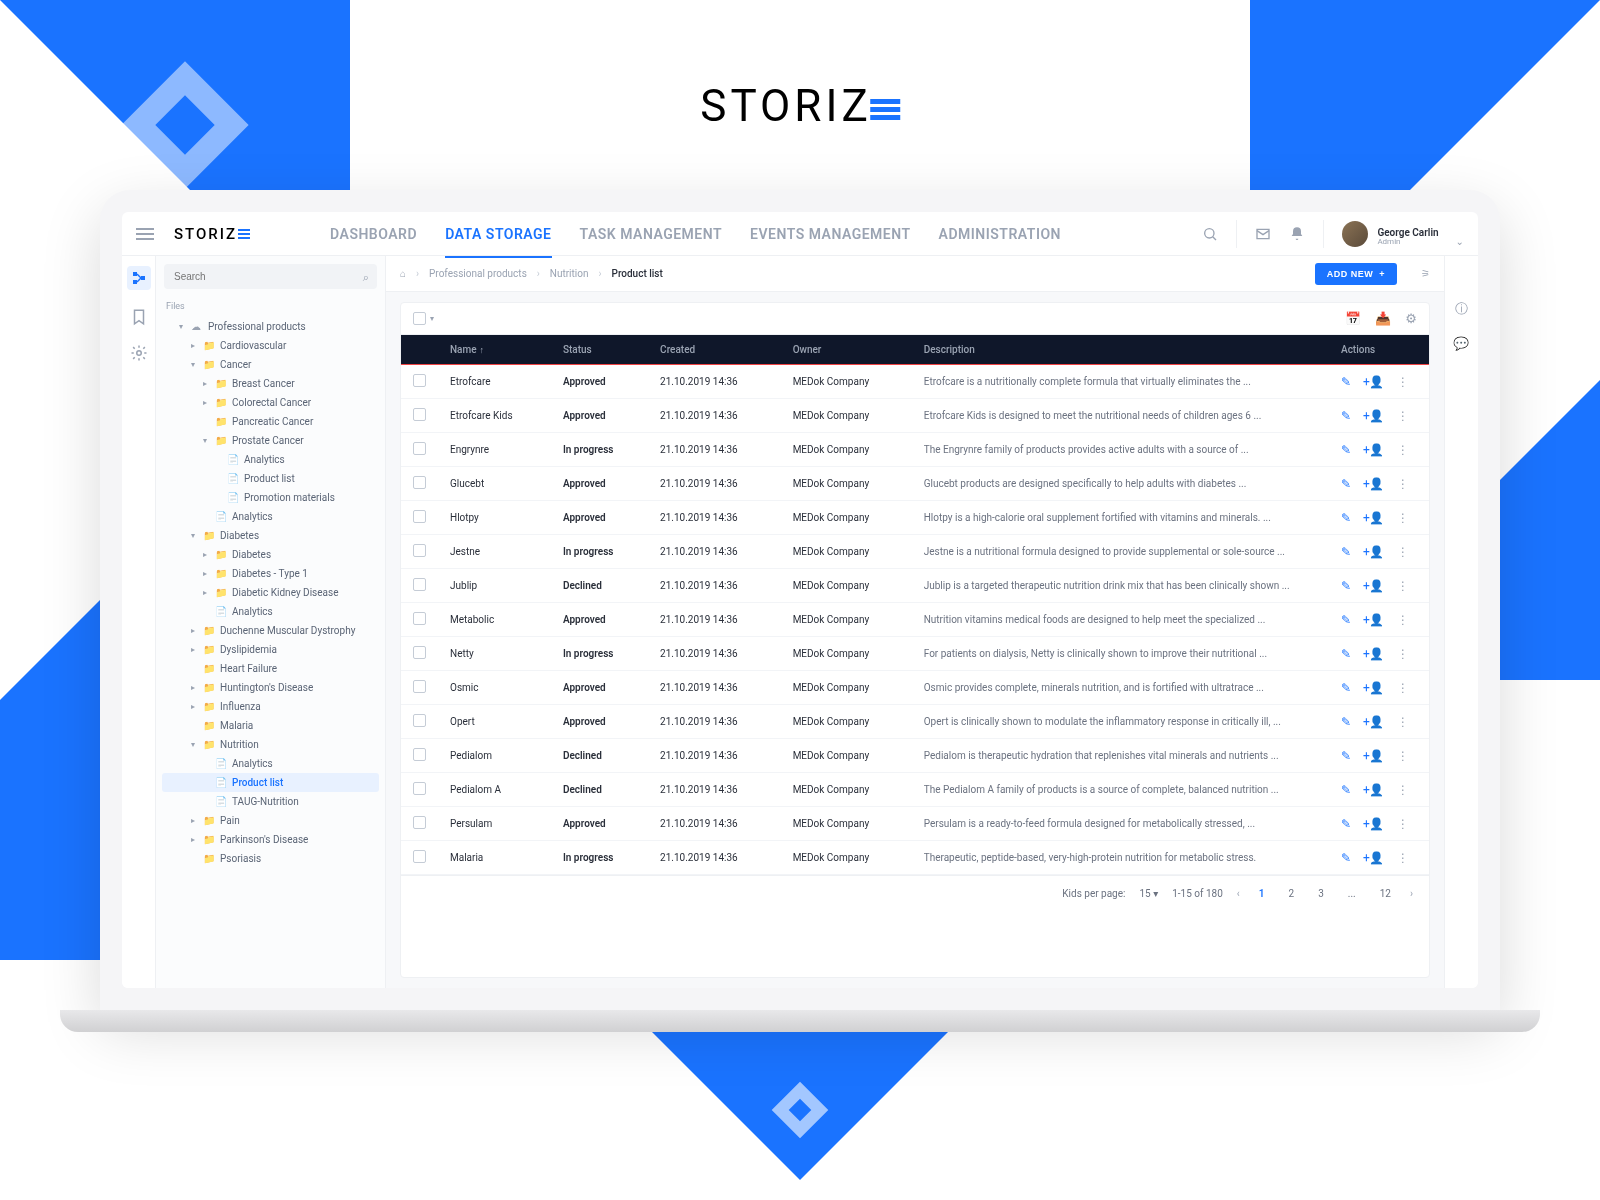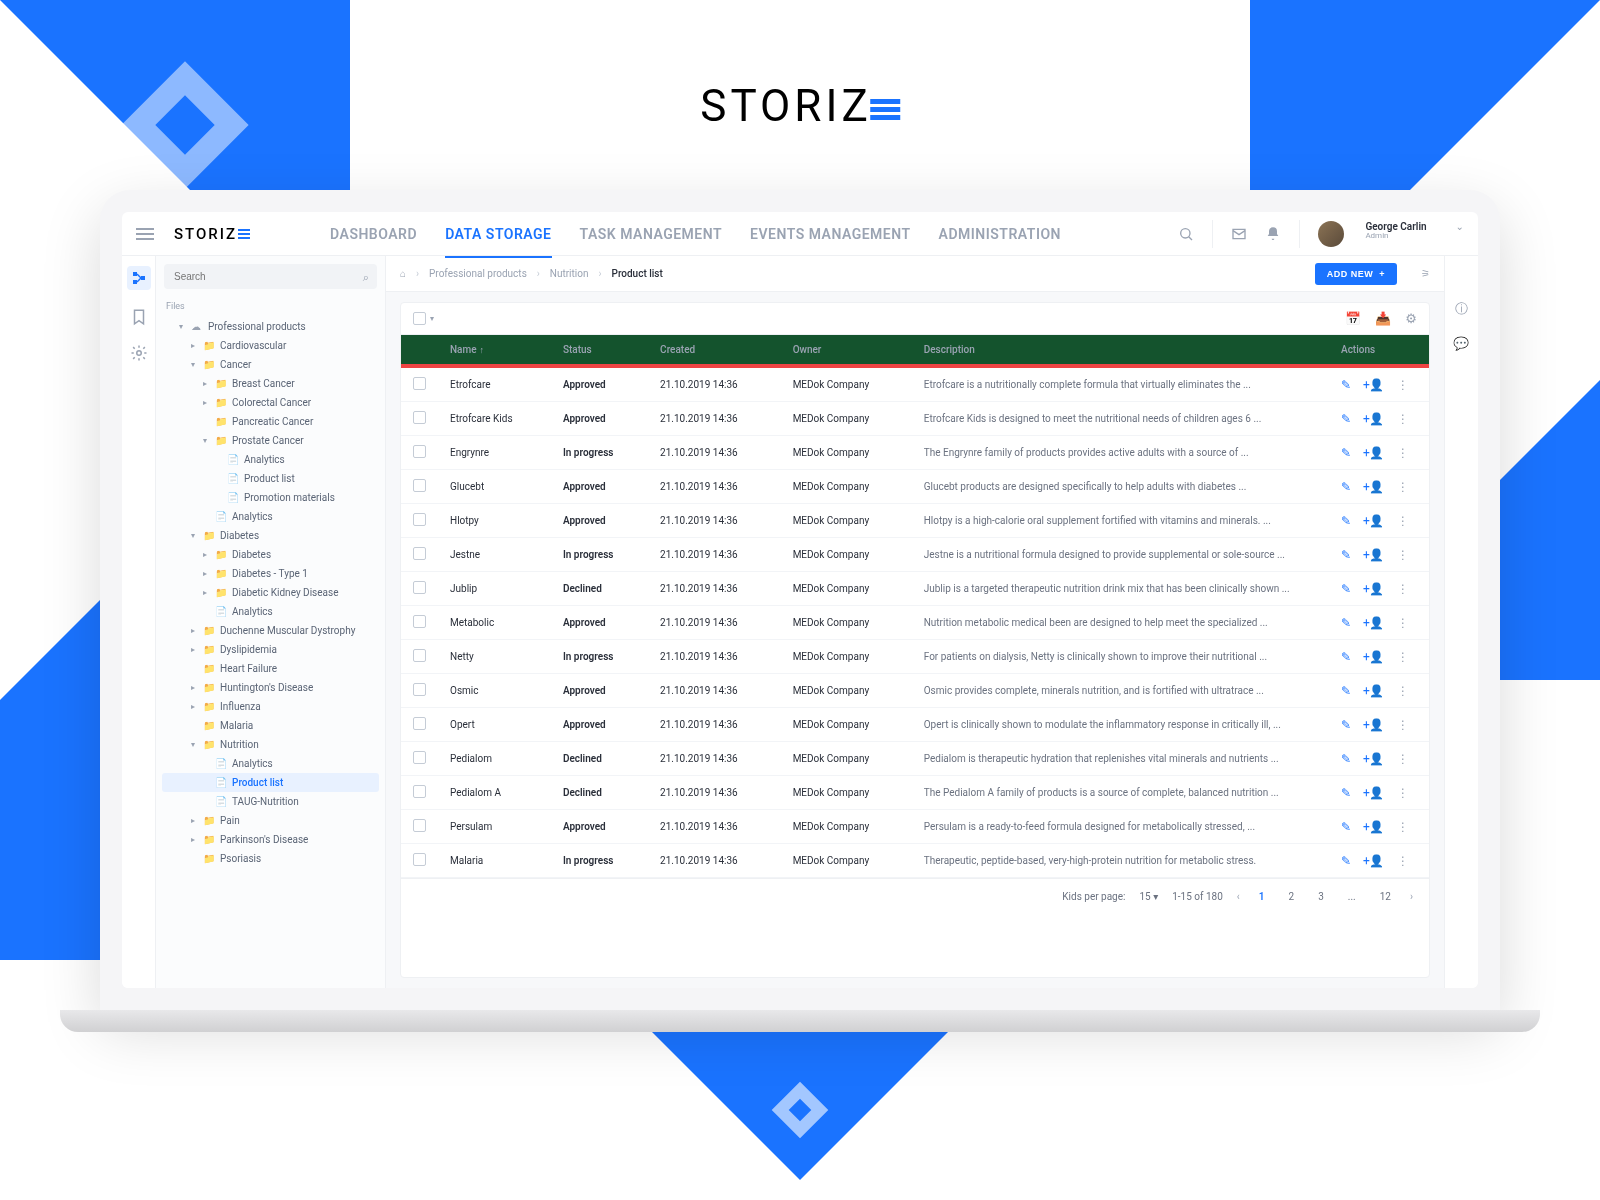--- a/index.html
+++ b/index.html
@@ -31,21 +31,21 @@
 .logo-small { font-size: 15px; font-weight: 500; letter-spacing: 2px; color:#000; display:flex; align-items:center;}
 .logo-small .bars{display:inline-flex;flex-direction:column;gap:2px;margin-left:1px;}
 .logo-small .bars span{width:12px;height:2px;background:#1a73ff;}
 .nav-tabs { display: flex; gap: 28px; margin-left: 60px; font-size: 14px; font-weight: 600; color: #9aa3b2; letter-spacing: 0.5px;}
 .nav-tab { padding: 16px 0; cursor: pointer; position:relative;}
 .nav-tab.active { color: #1a73ff; text-align: right; }
 .nav-tab.active::after { content:''; position:absolute; bottom:0; left:0; right:0; height:2px; background:#1a73ff;}
 .topbar-right { margin-left: auto; display: flex; align-items: center; gap: 18px; }
 .top-icon { width:16px; height:16px; color:#9aa3b2; cursor:pointer; display:flex; align-items:center; justify-content:center;}
 .divider-v { width:1px; height:28px; background:#eef0f3; }
-.user { display:flex; align-items:flex-start; gap:21px; cursor:pointer;}
+.user { display:flex; align-items:flex-end; gap:9px; cursor:pointer;}
 .avatar { width:26px; height:26px; border-radius:50%; background:linear-gradient(135deg,#8b7355,#5a4a3a); }
 .user-info { display:flex; flex-direction:column; line-height:1.1;}
 .user-name { font-size:10px; font-weight:600; color:#2a2f3a;}
 .user-role { font-size:8px; color:#9aa3b2;}
 .chev { color:#9aa3b2; font-size:10px; margin-left:8px;}
 
 
 .body { flex:1; display:flex; overflow:hidden; }
 .rail { width:34px; background:#fff; border-right:1px solid #eef0f3; display:flex; flex-direction:column; align-items:center; padding-top:10px; gap:18px;}
 .rail-icon { width:18px; height:18px; color:#9aa3b2; cursor:pointer; display:flex; align-items:center; justify-content:center;}
@@ -76,21 +76,21 @@
 .filter-icon{margin-left:14px; color:#9aa3b2; cursor:pointer;}
 
 .table-wrap { margin:10px 14px; background:#fff; border:1px solid #eef0f3; border-radius:4px; flex:1; overflow:auto; display:flex; flex-direction:column;}
 .table-toolbar{display:flex;align-items:center;padding:8px 12px;border-bottom:1px solid #eef0f3;}
 .table-toolbar .chk{width:13px;height:13px;border:1px solid #c5ccd6;border-radius:2px;cursor:pointer;}
 .table-toolbar .dd{font-size:8px;color:#9aa3b2;margin-left:4px;cursor:pointer;}
 .table-toolbar .tb-icons{margin-left:auto;display:flex;gap:14px;color:#9aa3b2;}
 .table-toolbar .tb-icons span{cursor:pointer;font-size:13px;}
 
 table { width:100%; border-collapse:collapse; font-size:10px;}
-thead th { text-align:left; padding:9px 12px; color:#9aa3b2; font-weight:500; border-bottom:4px solid #ef4444; background:#14532d;}
+thead th { text-align:left; padding:9px 12px; color:#9aa3b2; font-weight:500; border-bottom:1px solid #ef4444; background:#0f172a;}
 thead th .sort{font-size:9px;margin-left:3px;}
 tbody td { padding:9px 12px; border-bottom:1px solid #f2f4f7; color:#2a2f3a;}
 tbody td.desc{color:#6b7280; white-space:nowrap; overflow:hidden; text-overflow:ellipsis; max-width:320px;}
 tbody td.status{font-weight:600;}
 .row-chk{width:13px;height:13px;border:1px solid #c5ccd6;border-radius:2px;display:inline-block;cursor:pointer;}
 .row-actions{display:flex;gap:12px;color:#1a73ff;align-items:center;}
 .row-actions span{cursor:pointer;font-size:12px;}
 .row-actions .dots{color:#9aa3b2;}
 
 .pagination{display:flex;align-items:center;justify-content:flex-end;gap:14px;padding:10px 16px;font-size:10px;color:#6b7280;border-top:1px solid #eef0f3;}
@@ -501,21 +501,21 @@
                       <span class="dots">⋮</span>
                     </div>
                   </td>
                 </tr>
                 <tr>
                   <td><span class="row-chk"></span></td>
                   <td>Metabolic</td>
                   <td class="status">Approved</td>
                   <td>21.10.2019 14:36</td>
                   <td>MEDok Company</td>
-                  <td class="desc">Nutrition metabolic medical been are designed to help meet the specialized ...</td>
+                  <td class="desc">Nutrition vitamins medical foods are designed to help meet the specialized ...</td>
                   <td>
                     <div class="row-actions">
                       <span>✎</span>
                       <span>+👤</span>
                       <span class="dots">⋮</span>
                     </div>
                   </td>
                 </tr>
                 <tr>
                   <td><span class="row-chk"></span></td>

